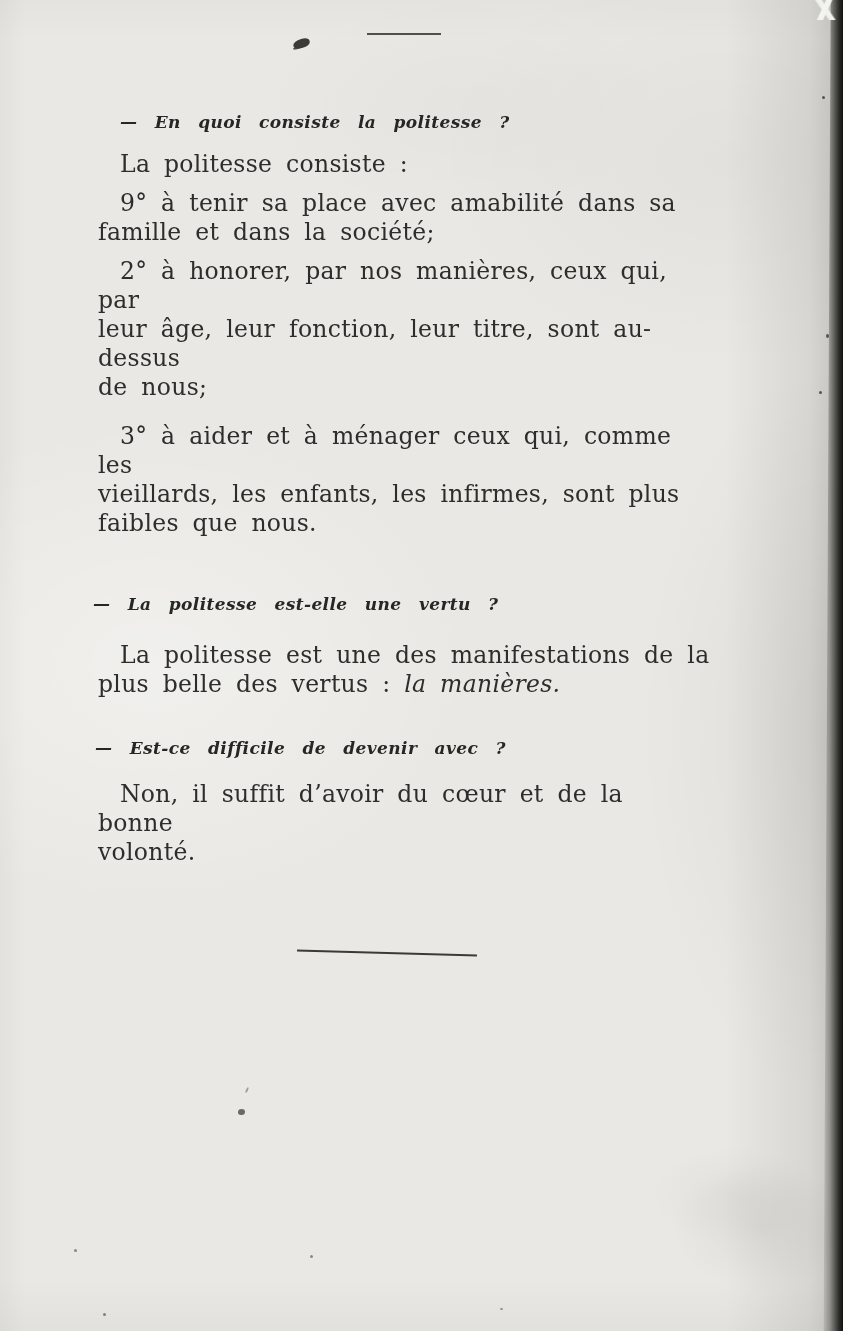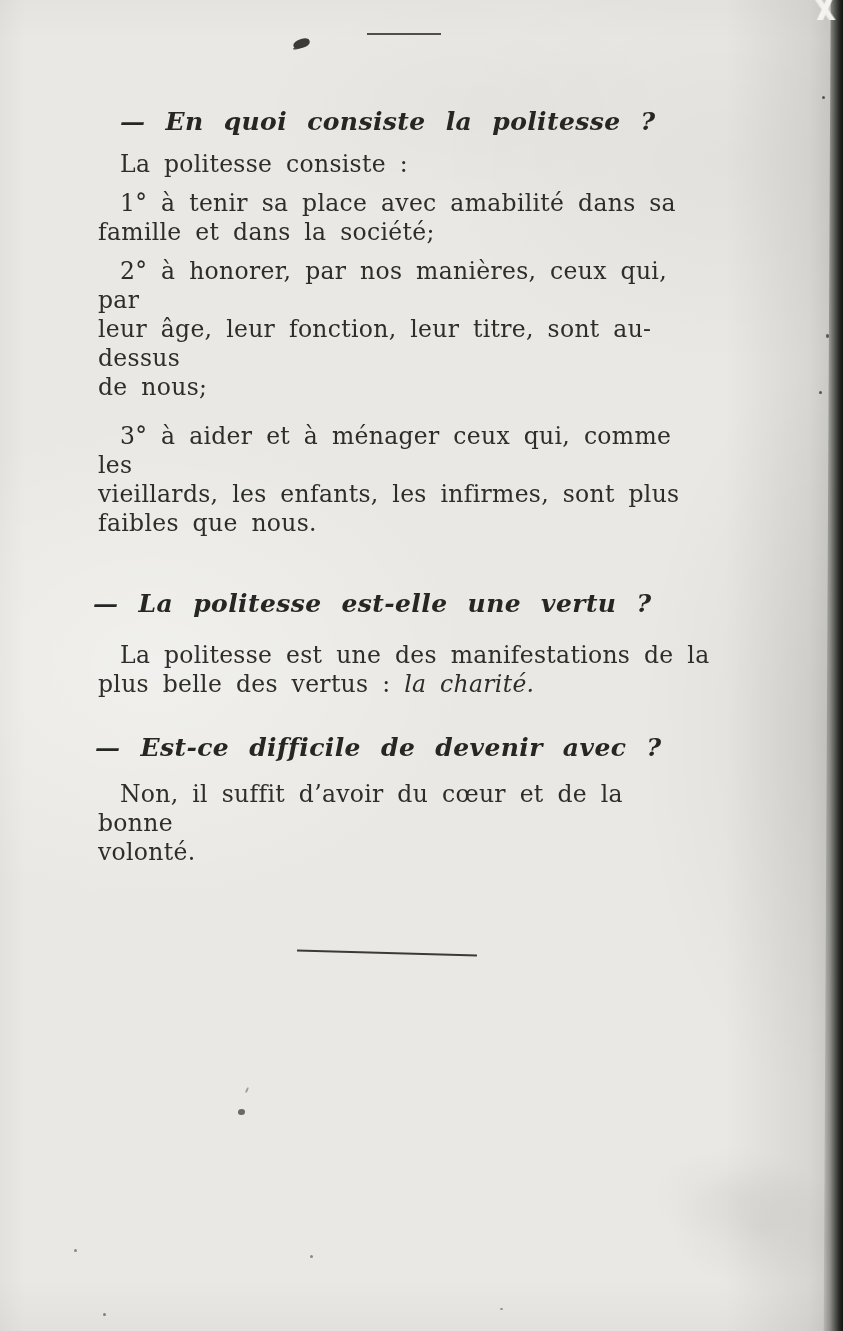--- a/index.html
+++ b/index.html
@@ -30,21 +30,21 @@
     font-size: 39px;
     line-height: 42px;
     letter-spacing: 5px;
     color: #1c1c1a;
   }
   .rule { height: 2px; background: #45453f; }
   .rule-title { width: 74px; margin: 33px auto 0 auto; background: #50504a; }
   .rule-bottom { width: 180px; margin: 85px 0 0 199px; transform: rotate(1.6deg); background: #3a3a36; }
   .question {
     margin: 0;
-    font-size: 25px;
+    font-size: 17px;
     line-height: 32px;
     font-weight: bold;
     font-style: italic;
     word-spacing: 11px;
     letter-spacing: 0.4px;
     color: #262624;
   }
   .q1 { margin-top: 71px; padding-left: 22px; }
   .q2 { margin-top: 50px; margin-left: -5px; }
   .q3 { margin-top: 33px; margin-left: -3px; }
@@ -105,35 +105,35 @@
 
   <div class="content">
 
 
     <div class="rule rule-title"></div>
 
     <h2 class="question q1">— En quoi consiste la politesse ?</h2>
 
     <p class="para m-intro">La politesse consiste :</p>
 
-    <p class="para m-item1">1° à tenir sa place avec amabilité dans sa
+    <p class="para m-item1">9° à tenir sa place avec amabilité dans sa
 famille et dans la société;</p>
 
     <p class="para m-item2">2° à honorer, par nos manières, ceux qui, par
 leur âge, leur fonction, leur titre, sont au-dessus
 de nous;</p>
 
     <p class="para m-item3">3° à aider et à ménager ceux qui, comme les
 vieillards, les enfants, les infirmes, sont plus
 faibles que nous.</p>
 
     <h2 class="question q2">— La politesse est-elle une vertu ?</h2>
 
     <p class="para m-ans2"><span>La politesse est une des manifestations de la
-plus belle des vertus :</span> <span class="ital">la charité.</span></p>
+plus belle des vertus :</span> <span class="ital">la manières.</span></p>
 
     <h2 class="question q3">— Est-ce difficile de devenir avec ?</h2>
 
     <p class="para m-ans3">Non, il suffit d’avoir du cœur et de la bonne
 volonté.</p>
 
     <div class="rule rule-bottom"></div>
 
   </div>
 

